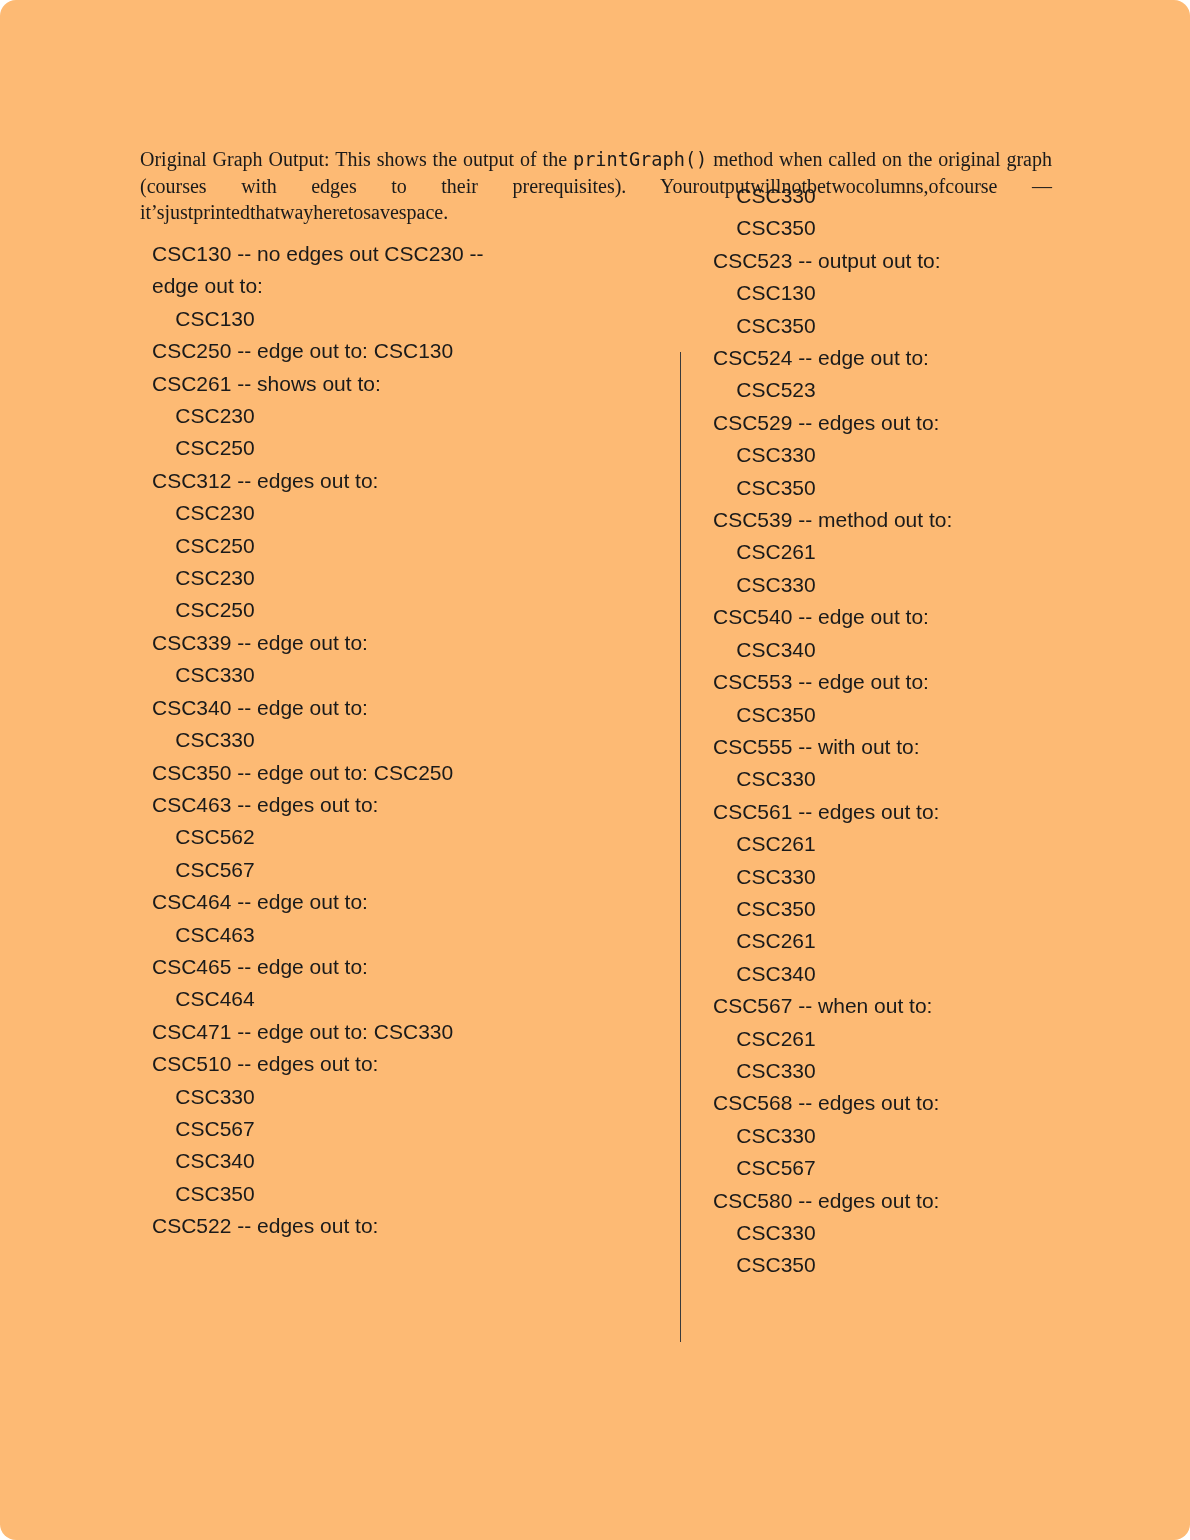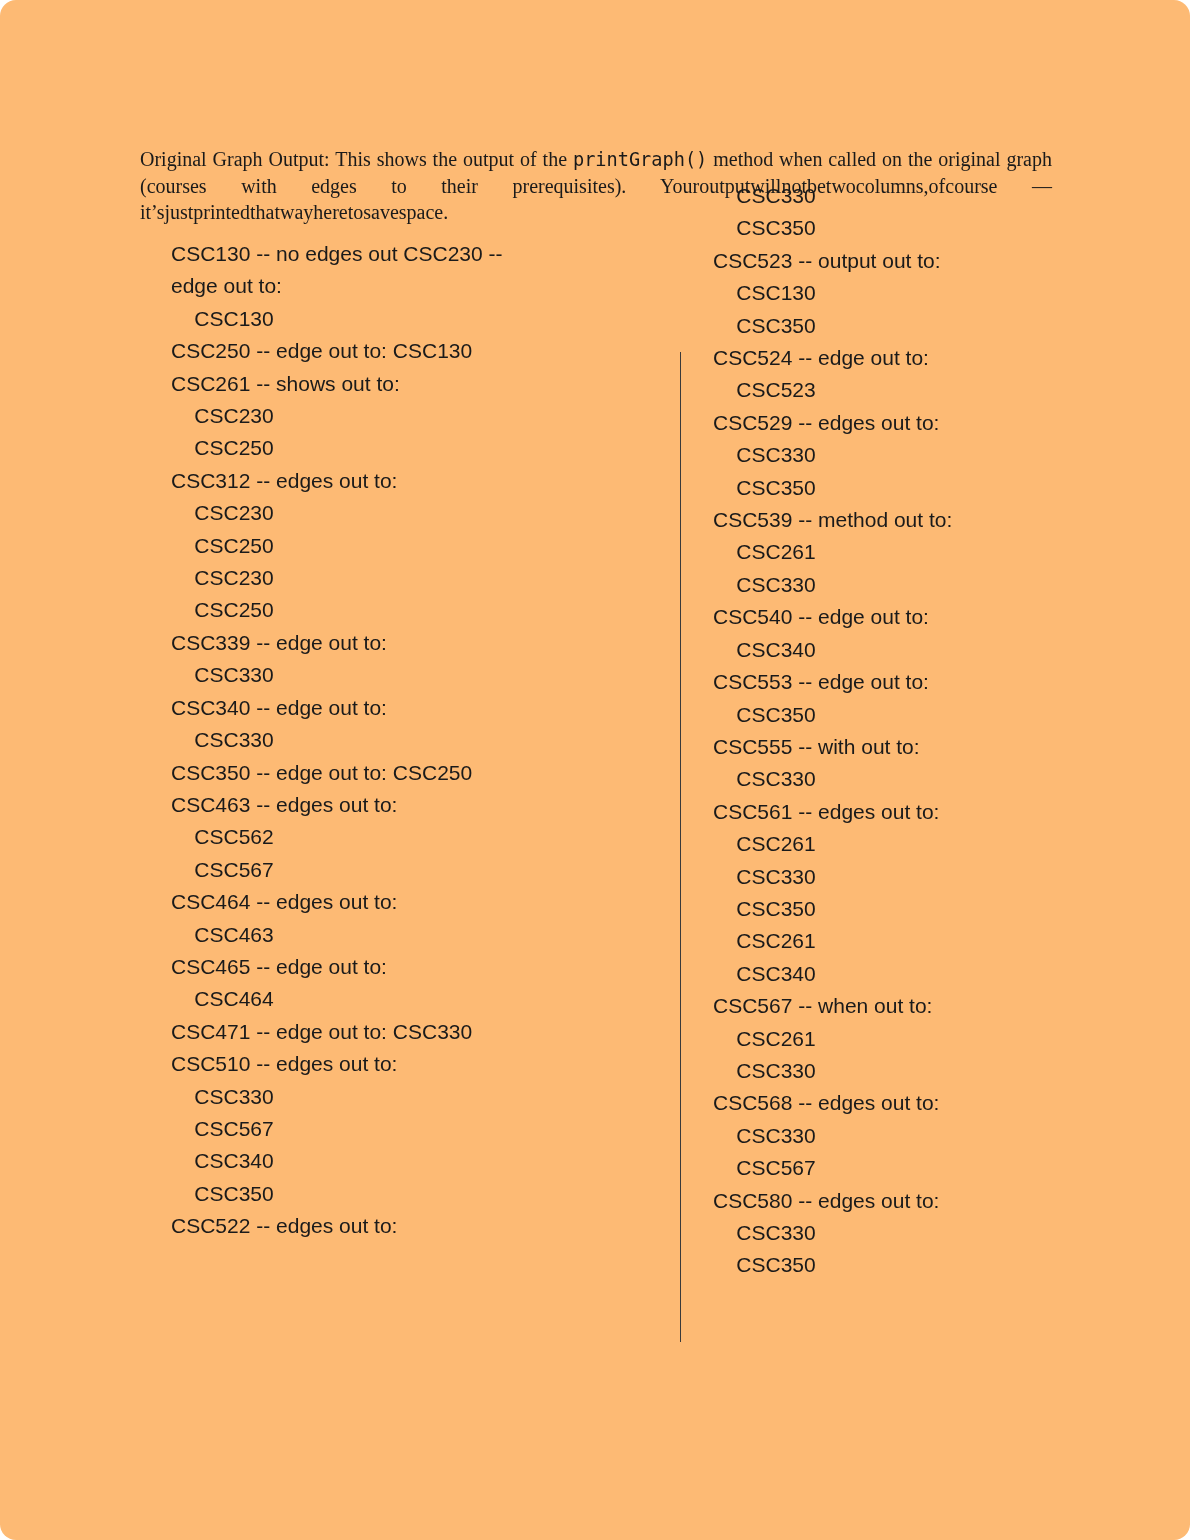--- a/index.html
+++ b/index.html
@@ -38,21 +38,20 @@
     font-size: 21px;
     line-height: 32.4px;
     color: #1a1a1a;
   }
   .mono-col .line {
     white-space: pre;
   }
   .col-left {
     left: 152px;
     top: 238px;
-    margin-left: 19px;
   }
   .col-right {
     left: 713px;
     top: 180px;
   }
   .divider {
     position: absolute;
     left: 680px;
     top: 352px;
     width: 1px;
@@ -83,21 +82,21 @@
       <div class="line">    CSC230</div>
       <div class="line">    CSC250</div>
       <div class="line">CSC339 -- edge out to:</div>
       <div class="line">    CSC330</div>
       <div class="line">CSC340 -- edge out to:</div>
       <div class="line">    CSC330</div>
       <div class="line">CSC350 -- edge out to: CSC250</div>
       <div class="line">CSC463 -- edges out to:</div>
       <div class="line">    CSC562</div>
       <div class="line">    CSC567</div>
-      <div class="line">CSC464 -- edges out to:</div>
+      <div class="line">CSC464 -- edge out to:</div>
       <div class="line">    CSC463</div>
       <div class="line">CSC465 -- edge out to:</div>
       <div class="line">    CSC464</div>
       <div class="line">CSC471 -- edge out to: CSC330</div>
       <div class="line">CSC510 -- edges out to:</div>
       <div class="line">    CSC330</div>
       <div class="line">    CSC567</div>
       <div class="line">    CSC340</div>
       <div class="line">    CSC350</div>
       <div class="line">CSC522 -- edges out to:</div>

